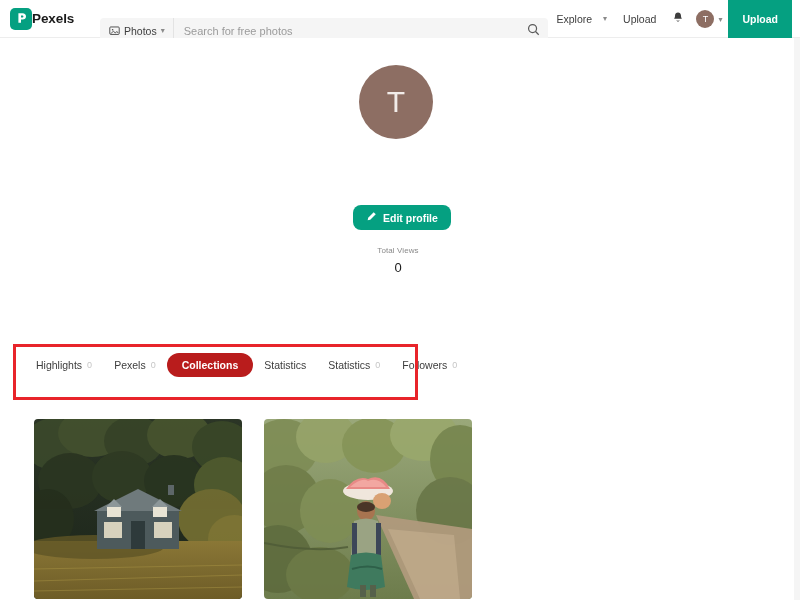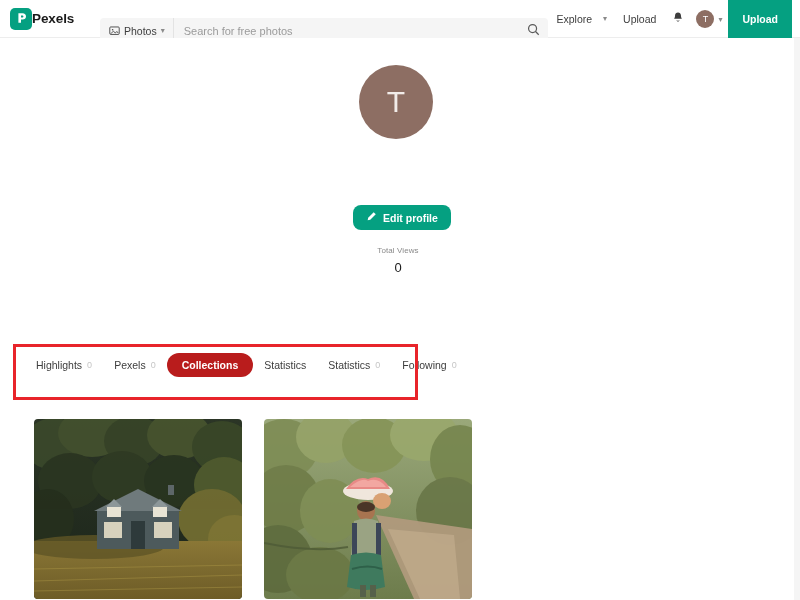--- a/index.html
+++ b/index.html
@@ -266,21 +266,21 @@
         <span>Collections</span>
       </div>
       <div class="tab">
         <span>Statistics</span>
       </div>
       <div class="tab">
         <span>Statistics</span>
         <span class="tab-count">0</span>
       </div>
       <div class="tab">
-        <span>Following</span>
+        <span>Followers</span>
         <span class="tab-count">0</span>
       </div>
     </div>
 
     <div class="grid">
 
       <div class="card">
         <div class="card-img">
           <svg class="thumb" viewBox="0 0 208 180" preserveAspectRatio="xMidYMid slice">
             <defs>

